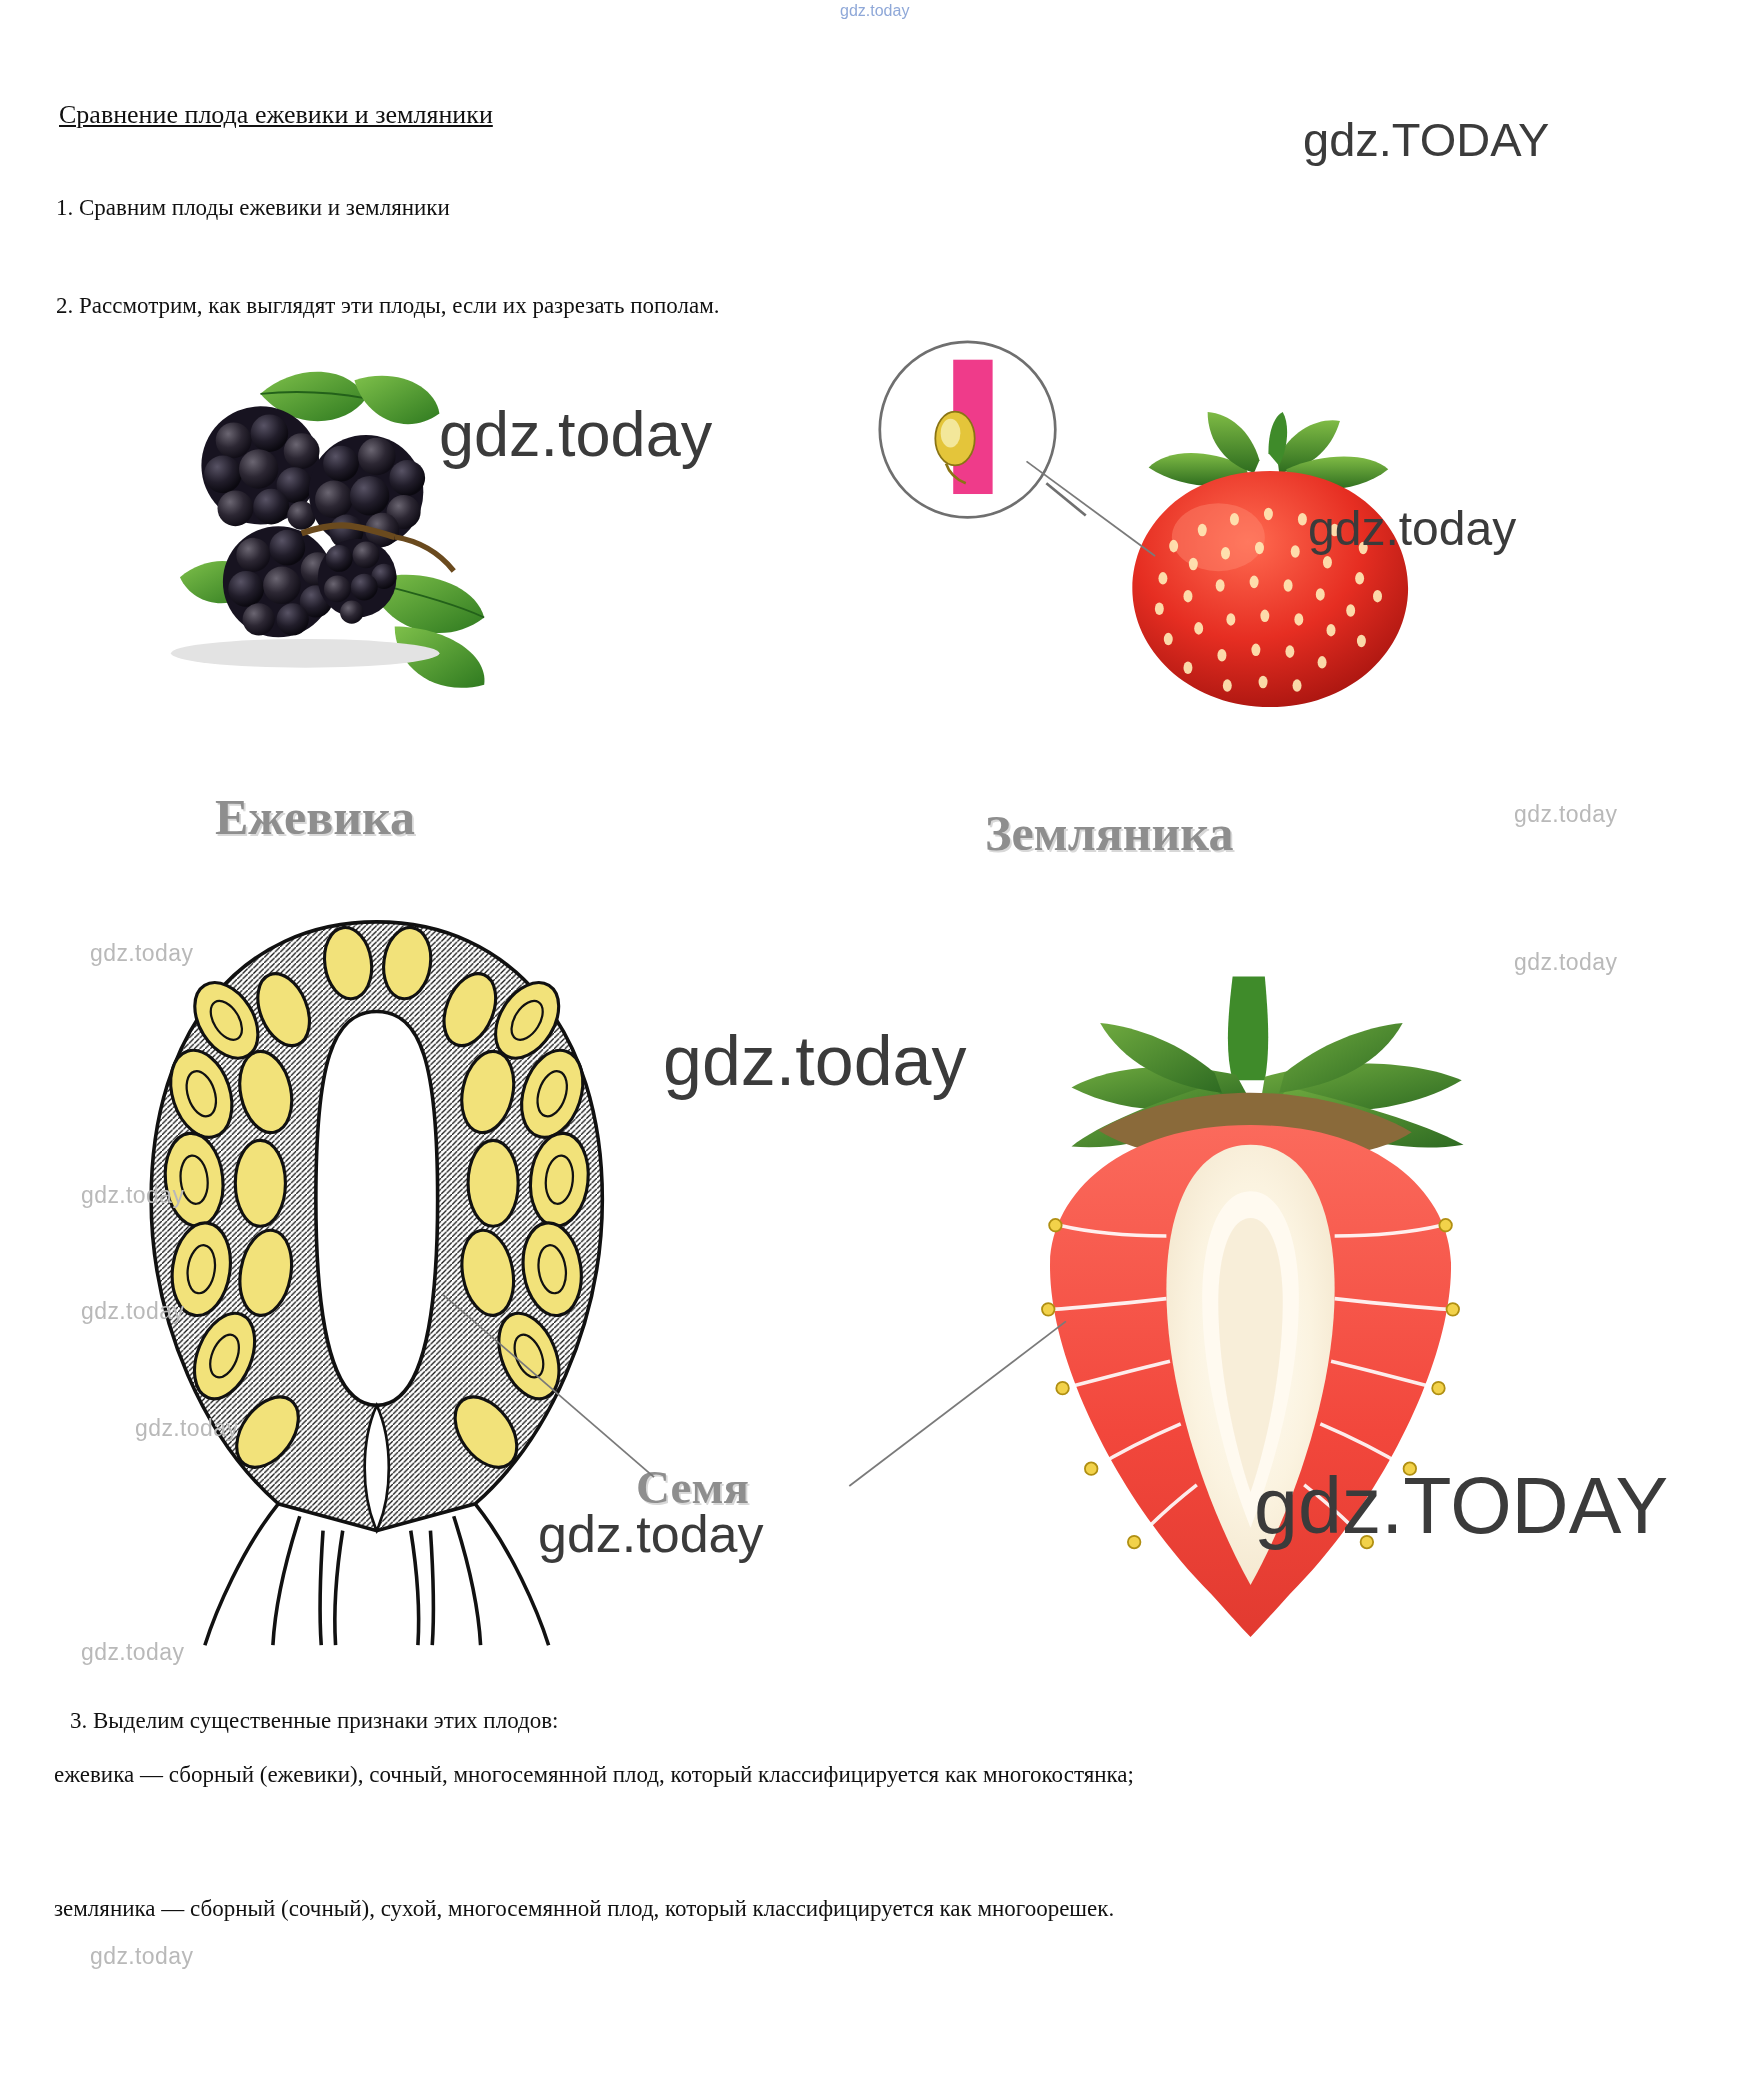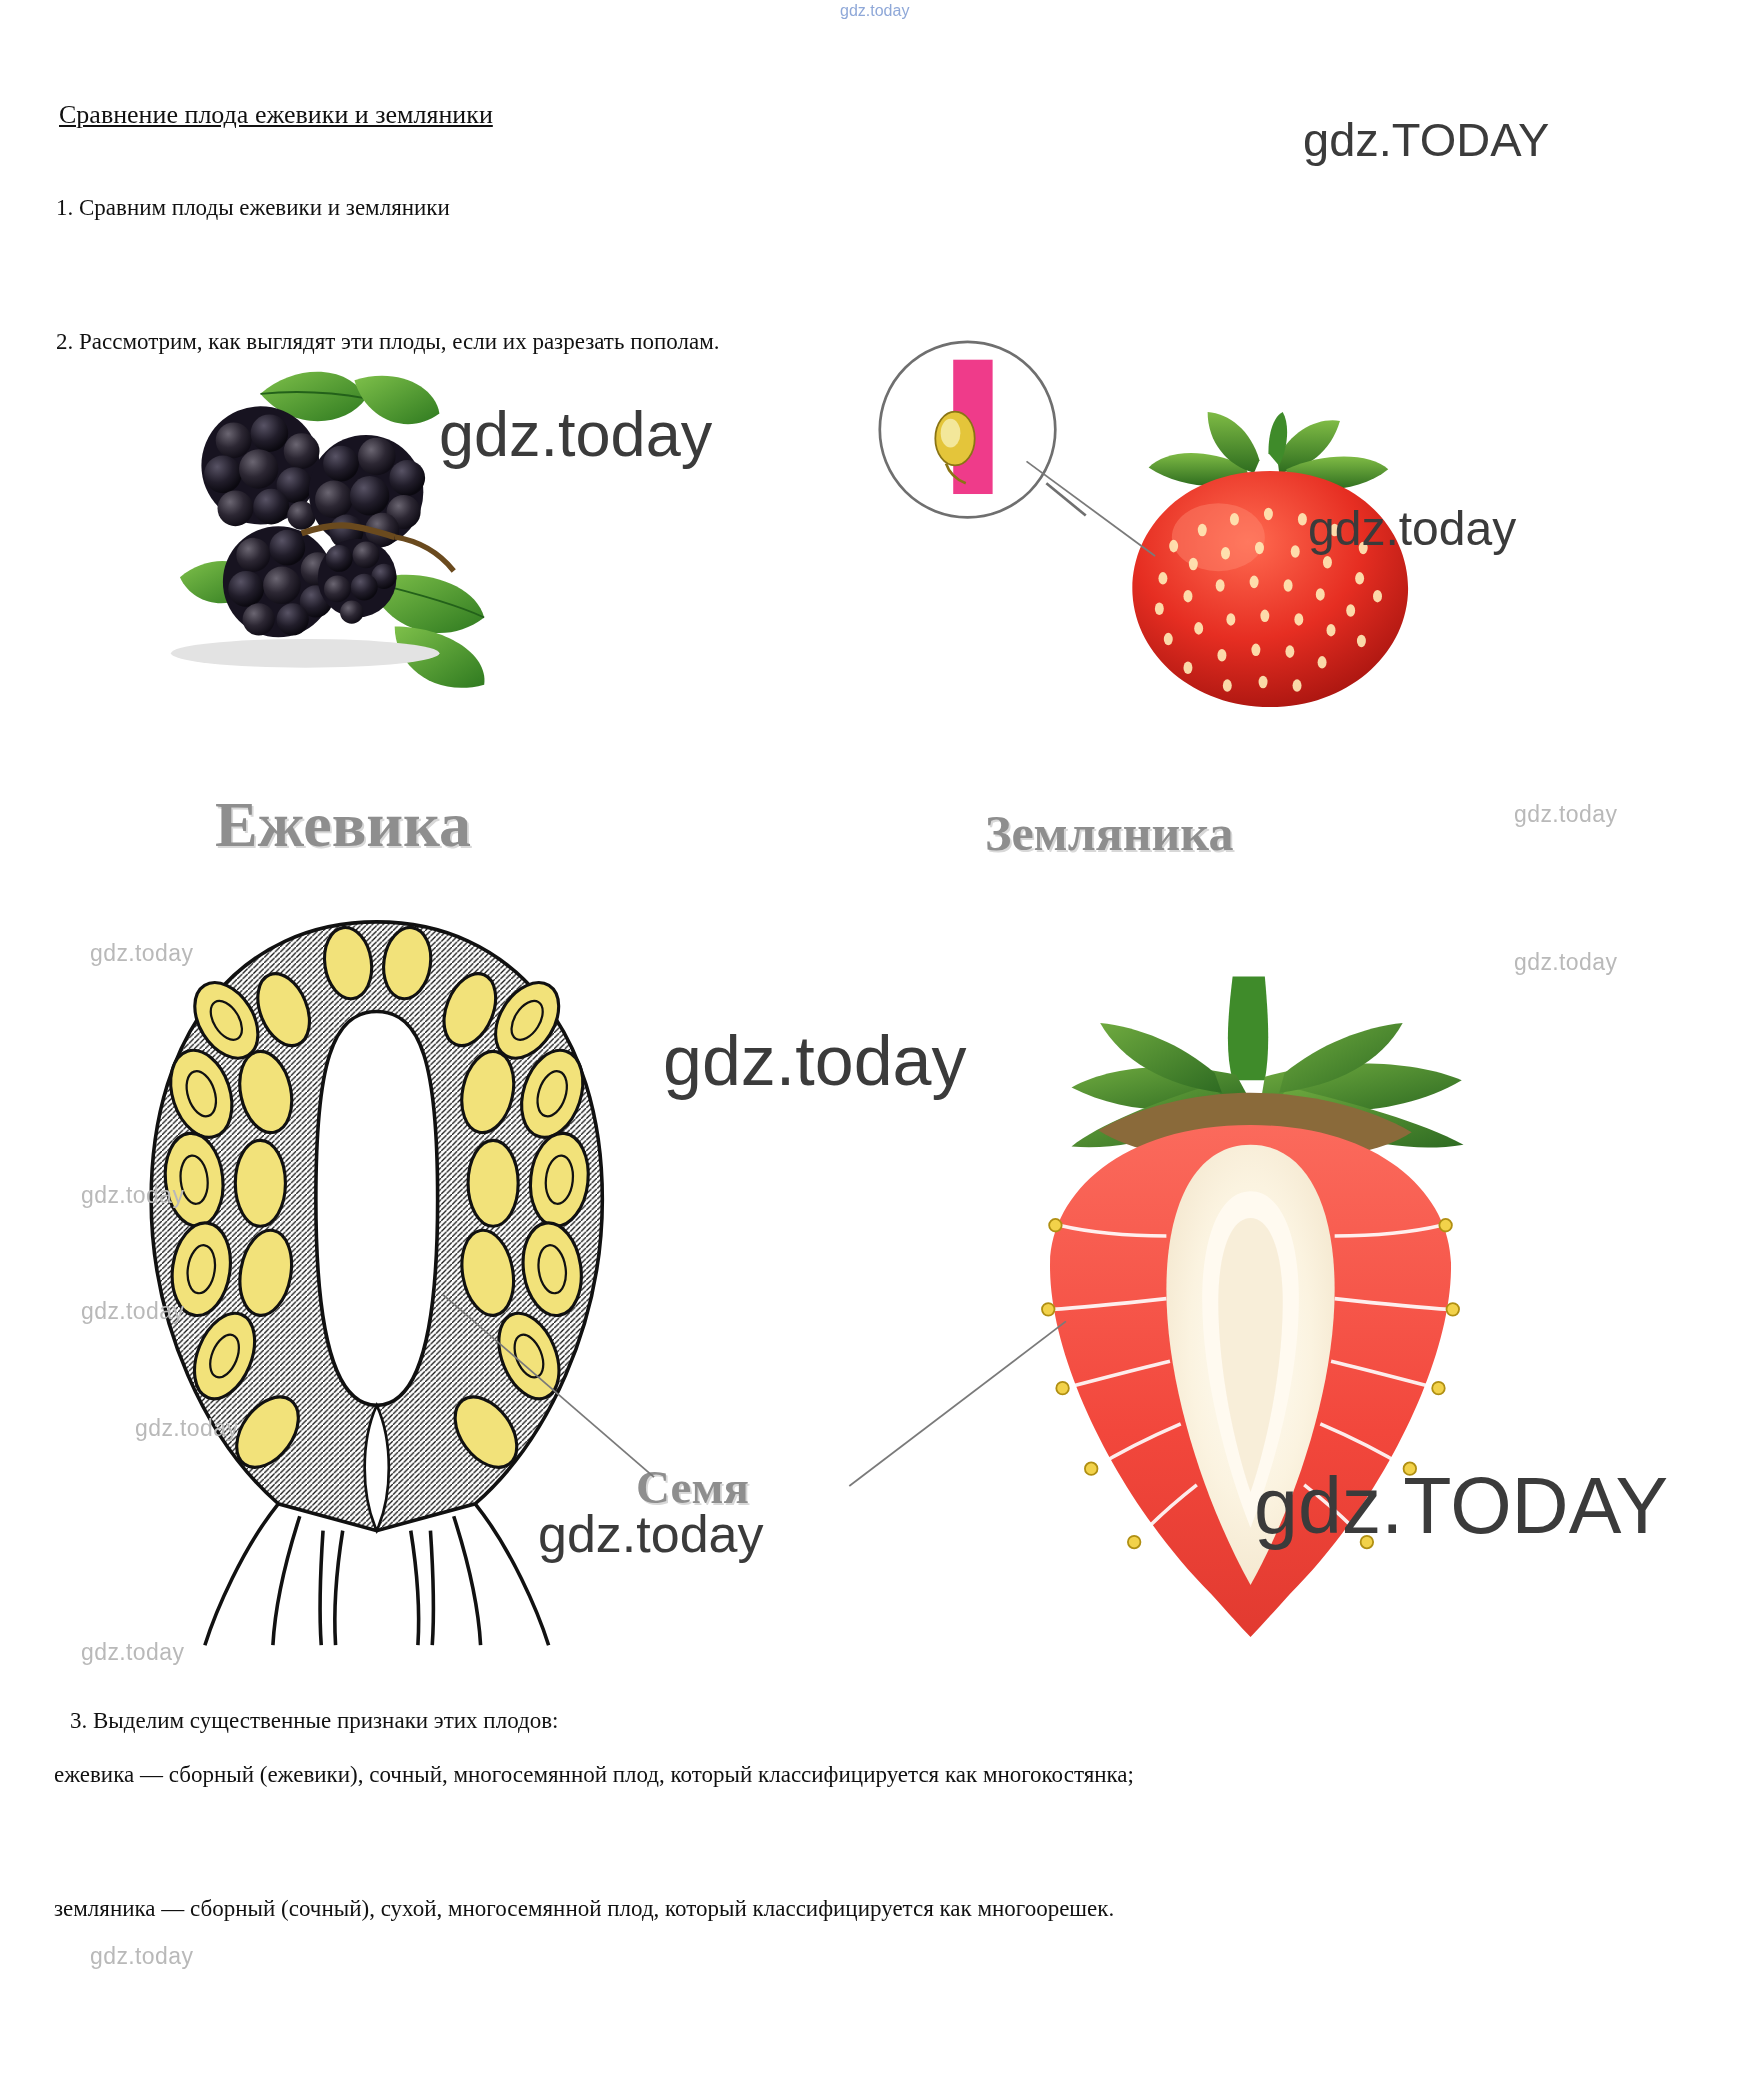--- a/index.html
+++ b/index.html
@@ -83,21 +83,21 @@
 </style>
 </head>
 <body>
 
 <div class="wm-blue" style="left:840px; top:1.8px;">gdz.today</div>
 
 <div class="doc-title">Сравнение плода ежевики и земляники</div>
 <div class="wm-big" style="left:1303px; top:112px; font-size:47px;">gdz.TODAY</div>
 
 <div class="para" style="left:56px; top:193px; width:1164px;">1. Сравним плоды ежевики и земляники</div>
-<div class="para" style="left:56px; top:291px; width:1576px;margin-top:36px;">2. Рассмотрим, как выглядят эти плоды, если их разрезать пополам.</div>
+<div class="para" style="left:56px; top:291px; width:1576px;">2. Рассмотрим, как выглядят эти плоды, если их разрезать пополам.</div>
 
 <div id="figure">
 
   <div style="position:absolute; left:72px; top:9px; width:430px; height:349px;">
     <svg width="430" height="349" viewBox="0 0 480 390">
       <defs>
         <radialGradient id="drupe" cx="35%" cy="32%" r="70%">
           <stop offset="0%" stop-color="#6b6672"></stop>
           <stop offset="55%" stop-color="#2c2733"></stop>
           <stop offset="100%" stop-color="#100d16"></stop>
@@ -275,21 +275,21 @@
       </g>
     </svg>
   </div>
 
   <svg style="position:absolute; left:967px; top:107px;" width="161" height="125" viewBox="0 0 180 140">
     <line x1="6" y1="6" x2="150" y2="112" class="leader" stroke="#3a3ad0"></line>
   </svg>
 
   <div class="wm-big" style="left:1254px; top:152px; font-size:48px;">gdz.today</div>
 
-  <div class="caption" style="left:161px; top:439px; font-size:64px;">Ежевика</div>
+  <div class="caption" style="left:161px; top:439px; font-size:50px;">Ежевика</div>
   <div class="caption" style="left:931px; top:439px; font-size:50px;margin-top:16px;">Земляника</div>
 
   <div class="wm" style="left:1460px; top:452px; font-size:23px;">gdz.today</div>
   <div class="wm" style="left:1460px; top:600px; font-size:23px;">gdz.today</div>
 
   <div style="position:absolute; left:54px; top:555px; width:627px; height:743px;">
     <svg width="627" height="743" viewBox="0 0 700 830">
       <defs>
         <pattern id="hatch" width="6" height="6" patternUnits="userSpaceOnUse">
           <rect width="6" height="6" fill="#ffffff"></rect>

